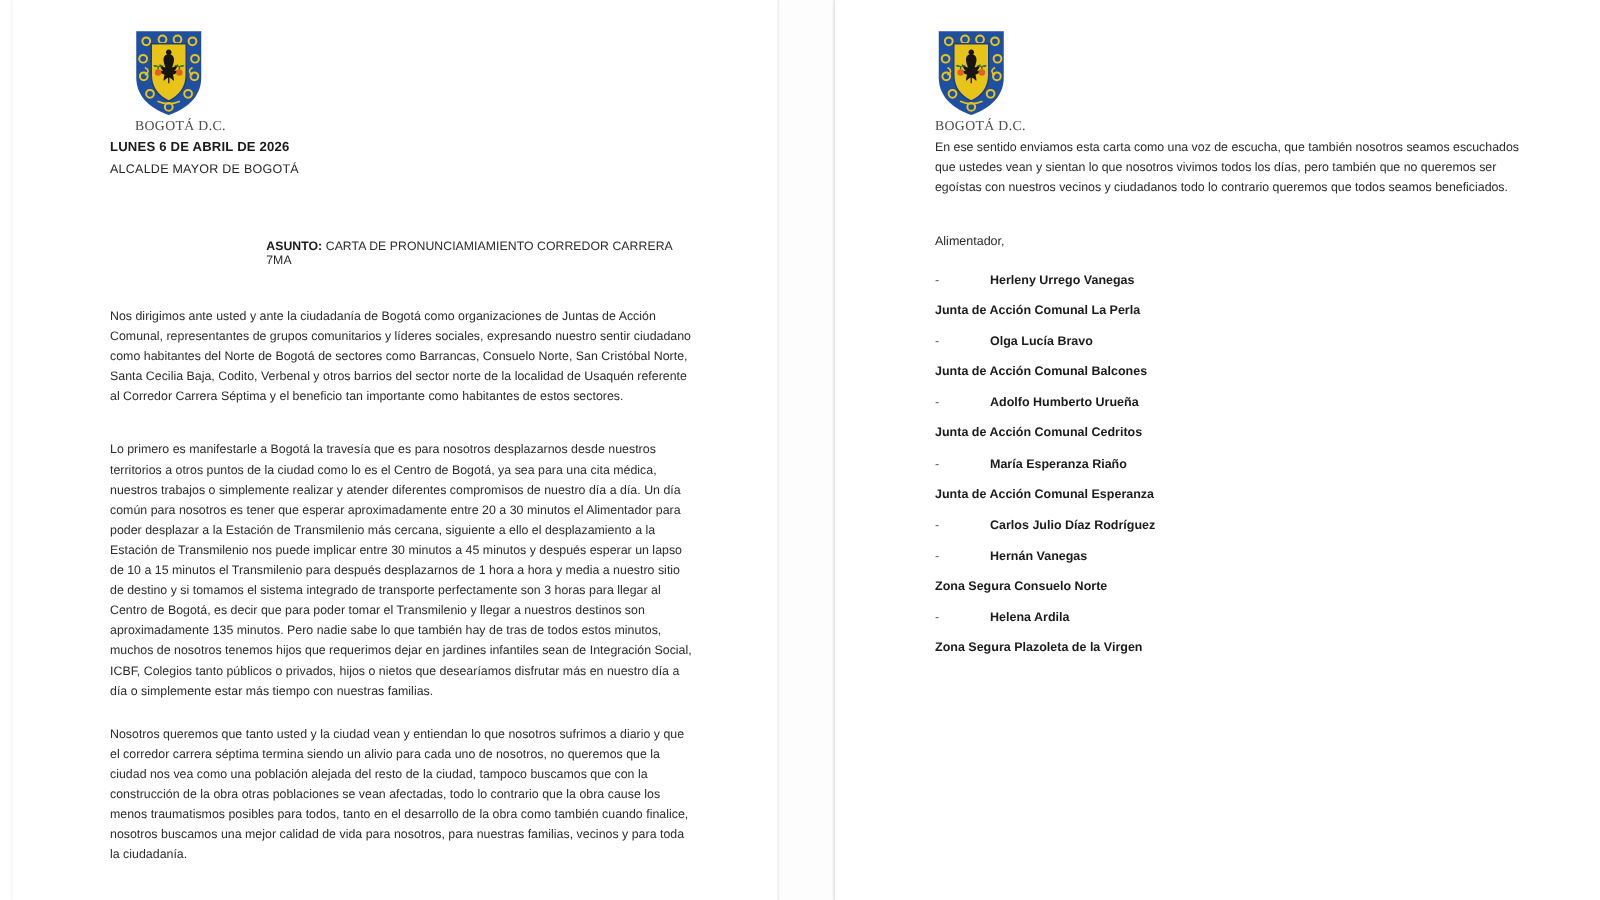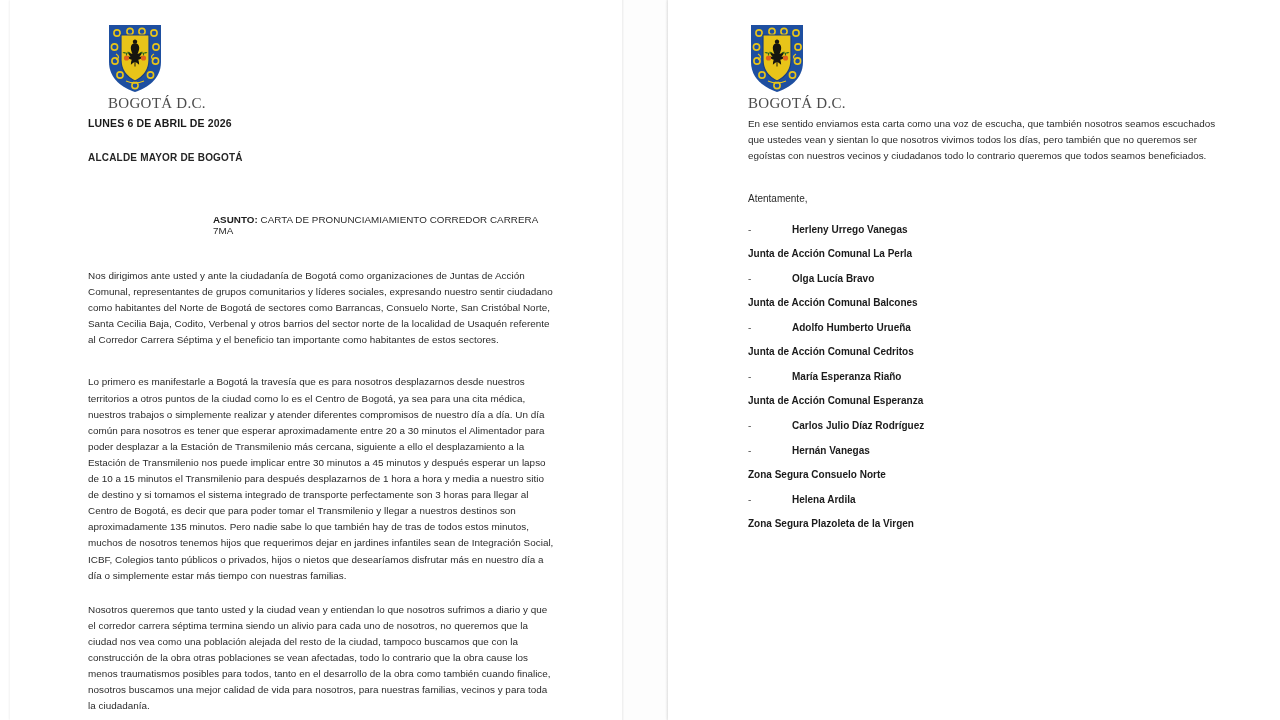--- a/index.html
+++ b/index.html
@@ -75,21 +75,21 @@
     width: 470px;
   }
 
   
   .crest-block { margin-bottom: 2px; }
   .crest-left { margin-left: 18px; }
   .crest-right { margin-left: 0px; }
   .crest-svg { display: block; }
   .crest-caption {
     font-family: "Liberation Serif", serif;
-    font-size: 15px;
+    font-size: 11px;
     letter-spacing: 0.3px;
     color: #4b4b4b;
     margin-top: 1px;
   }
   .crest-left .crest-caption { margin-left: 2px; }
 
   
   .date-line {
     font-size: 10.5px;
     font-weight: bold;
@@ -100,24 +100,24 @@
   }
   .addressee-name {
     font-size: 10.5px;
     font-weight: bold;
     color: #1b1b1b;
     letter-spacing: 0.1px;
     margin-top: 40px;
   }
   .addressee-title {
     font-size: 10px;
-    font-weight: bold;
+    font-weight: normal;
     color: #262626;
     letter-spacing: 0.2px;
-    margin-top: 23px;
+    margin-top: 6px;
   }
   .subject-line {
     font-size: 9.8px;
     color: #2a2a2a;
     margin-top: 51px;
     margin-left: 125px;
     letter-spacing: 0.05px;
   }
   .subject-line .subject-label {
     font-weight: bold;
@@ -293,21 +293,21 @@
               <path d="M37.5,31 q-2.5,-1.6 -4,-0.4 q2,1.8 4,0.4 Z" fill="#2f6b1e"></path>
               <path d="M37.5,31 q2.5,-1.6 4,-0.4 q-2,1.8 -4,0.4 Z" fill="#2f6b1e"></path>
             </g>
           </svg>
         </span>
         <div class="crest-caption">BOGOTÁ D.C.</div>
       </div>
 
       <p class="rp-intro">En ese sentido enviamos esta carta como una voz de escucha, que también nosotros seamos escuchados que ustedes vean y sientan lo que nosotros vivimos todos los días, pero también que no queremos ser egoístas con nuestros vecinos y ciudadanos todo lo contrario queremos que todos seamos beneficiados.</p>
 
-      <div class="closing">Atentamente,</div>
+      <div class="closing">Alimentador,</div>
 
       <div class="sig-list">
 
         <div class="sig-person">
           <span class="dash">-</span><span class="pname">Herleny Urrego Vanegas</span>
         </div>
         <div class="sig-org">Junta de Acción Comunal La Perla</div>
 
         <div class="sig-person">
           <span class="dash">-</span><span class="pname">Olga Lucía Bravo</span>

